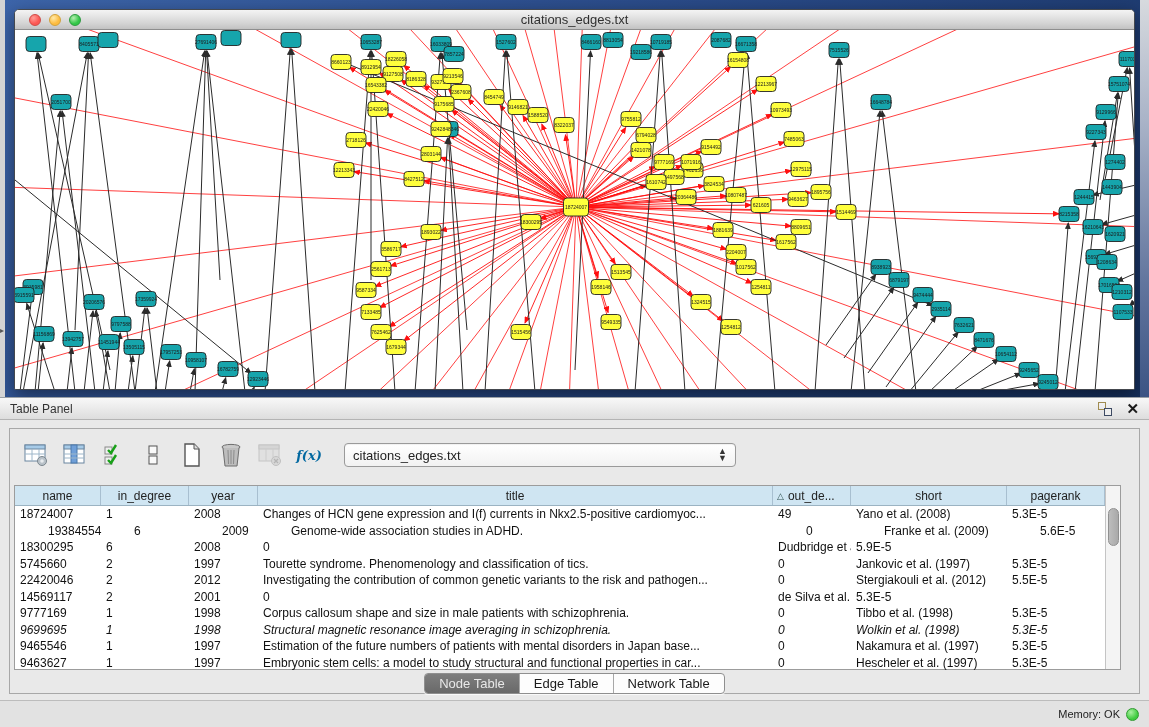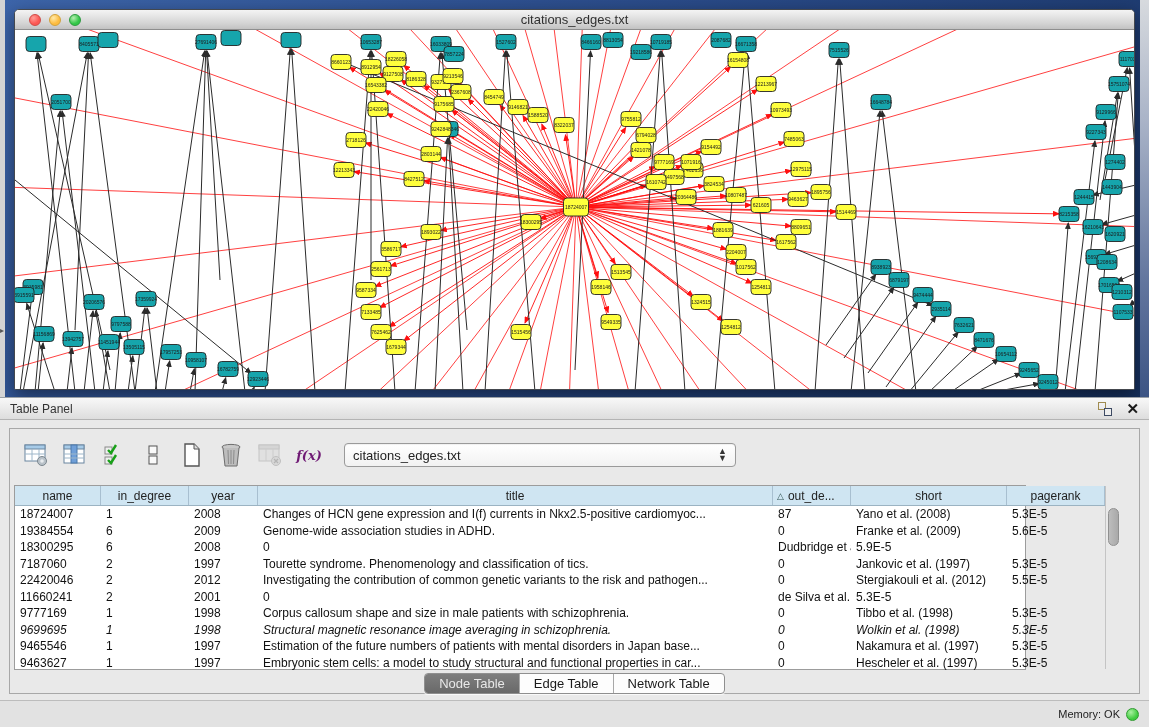--- a/index.html
+++ b/index.html
@@ -38,28 +38,28 @@
   .float-ico { position:relative; width:14px; height:14px; margin-right:14px; cursor:default; }
   .float-ico .sq1 { position:absolute; left:0; top:0; width:8px; height:8px; border:1.5px solid #a08b4f; }
   .float-ico .sq2 { position:absolute; right:0; bottom:0; width:8px; height:8px; border:1.5px solid #3d4a63; background:#eee; }
   .close-ico { font-size:15px; font-weight:bold; color:#1a1a1a; line-height:14px; cursor:default; }
 
   .panel-body { position:absolute; left:9px; top:31px; width:1131px; height:266px;
     border:1px solid #a8a8a8; background:#e9e9e9; }
   .toolbar { height:52px; display:flex; align-items:center; padding-left:12px; gap:11px; }
   .tbtn { width:28px; height:28px; display:flex; align-items:center; justify-content:center; border-radius:3px; }
   .tbtn.disabled { opacity:.45; }
-  .fx-label { font-family:"DejaVu Serif", serif; font-style:italic; font-weight:bold; font-size:13px; color:#701a75; }
+  .fx-label { font-family:"DejaVu Serif", serif; font-style:italic; font-weight:bold; font-size:13px; color:#0369a1; }
   .combo { margin-left:10px; width:392px; height:24px; border:1px solid #9a9a9a; border-radius:4px;
     background:linear-gradient(#ffffff,#f2f2f2); display:flex; align-items:center; padding:0 8px;
     font-size:13px; color:#222; box-shadow:inset 0 1px 1px rgba(0,0,0,.06); }
   .combo .cval { flex:1; }
   .combo .arrows { font-size:9px; color:#333; line-height:7px; text-align:center; }
 
-  .table-wrap { position:relative; margin:4px 0 0 4px; width:1012px; height:185px; background:#fff;
+  .table-wrap { position:relative; margin:4px 0 0 4px; width:1107px; height:185px; background:#fff;
     border:1px solid #9c9c9c; display:flex; }
   .grid-area { width:1090px; }
   .thead { display:grid; height:20px; background:#cfe5f2; border-bottom:1px solid #9bb3c2; }
   .th { font-size:12px; color:#222; display:flex; align-items:center; justify-content:center;
     border-right:1px solid #a8bfd0; overflow:hidden; white-space:nowrap; }
   .th.sorted { justify-content:flex-start; padding-left:4px; }
   .th .tri { font-size:9px; color:#355; margin-right:4px; }
   .trow { display:grid; height:16.5px; }
   .td { font-size:12px; color:#111; padding-left:5px; display:flex; align-items:center;
     overflow:hidden; white-space:nowrap; }
@@ -849,61 +849,61 @@
               <div class="th">
                 <span>pagerank</span>
               </div>
             </div>
           <div id="tbody">
               <div class="trow" style="grid-template-columns: 86px 88px 69px 515px 78px 156px 98px;">
                 <div class="td">18724007</div>
                 <div class="td">1</div>
                 <div class="td">2008</div>
                 <div class="td">Changes of HCN gene expression and I(f) currents in Nkx2.5-positive cardiomyoc...</div>
-                <div class="td">87</div>
+                <div class="td">49</div>
                 <div class="td">Yano et al. (2008)</div>
                 <div class="td">5.3E-5</div>
               </div>
-              <div class="trow" style="grid-template-columns: 86px 88px 69px 515px 78px 156px 98px;">
+              <div class="trow" style="grid-template-columns: 86px 88px 69px 515px 78px 156px 98px; margin-left: 28px;">
                 <div class="td">19384554</div>
                 <div class="td">6</div>
                 <div class="td">2009</div>
                 <div class="td">Genome-wide association studies in ADHD.</div>
                 <div class="td">0</div>
                 <div class="td">Franke et al. (2009)</div>
                 <div class="td">5.6E-5</div>
               </div>
               <div class="trow" style="grid-template-columns: 86px 88px 69px 515px 78px 156px 98px;">
                 <div class="td">18300295</div>
                 <div class="td">6</div>
                 <div class="td">2008</div>
                 <div class="td">0</div>
                 <div class="td">Dudbridge et al. (2008)</div>
                 <div class="td">5.9E-5</div>
               </div>
               <div class="trow" style="grid-template-columns: 86px 88px 69px 515px 78px 156px 98px;">
-                <div class="td">7187060</div>
+                <div class="td">5745660</div>
                 <div class="td">2</div>
                 <div class="td">1997</div>
                 <div class="td">Tourette syndrome. Phenomenology and classification of tics.</div>
                 <div class="td">0</div>
                 <div class="td">Jankovic et al. (1997)</div>
                 <div class="td">5.3E-5</div>
               </div>
               <div class="trow" style="grid-template-columns: 86px 88px 69px 515px 78px 156px 98px;">
                 <div class="td">22420046</div>
                 <div class="td">2</div>
                 <div class="td">2012</div>
                 <div class="td">Investigating the contribution of common genetic variants to the risk and pathogen...</div>
                 <div class="td">0</div>
                 <div class="td">Stergiakouli et al. (2012)</div>
                 <div class="td">5.5E-5</div>
               </div>
               <div class="trow" style="grid-template-columns: 86px 88px 69px 515px 78px 156px 98px;">
-                <div class="td">11660241</div>
+                <div class="td">14569117</div>
                 <div class="td">2</div>
                 <div class="td">2001</div>
                 <div class="td">0</div>
                 <div class="td">de Silva et al. (2003)</div>
                 <div class="td">5.3E-5</div>
               </div>
               <div class="trow" style="grid-template-columns: 86px 88px 69px 515px 78px 156px 98px;">
                 <div class="td">9777169</div>
                 <div class="td">1</div>
                 <div class="td">1998</div>

